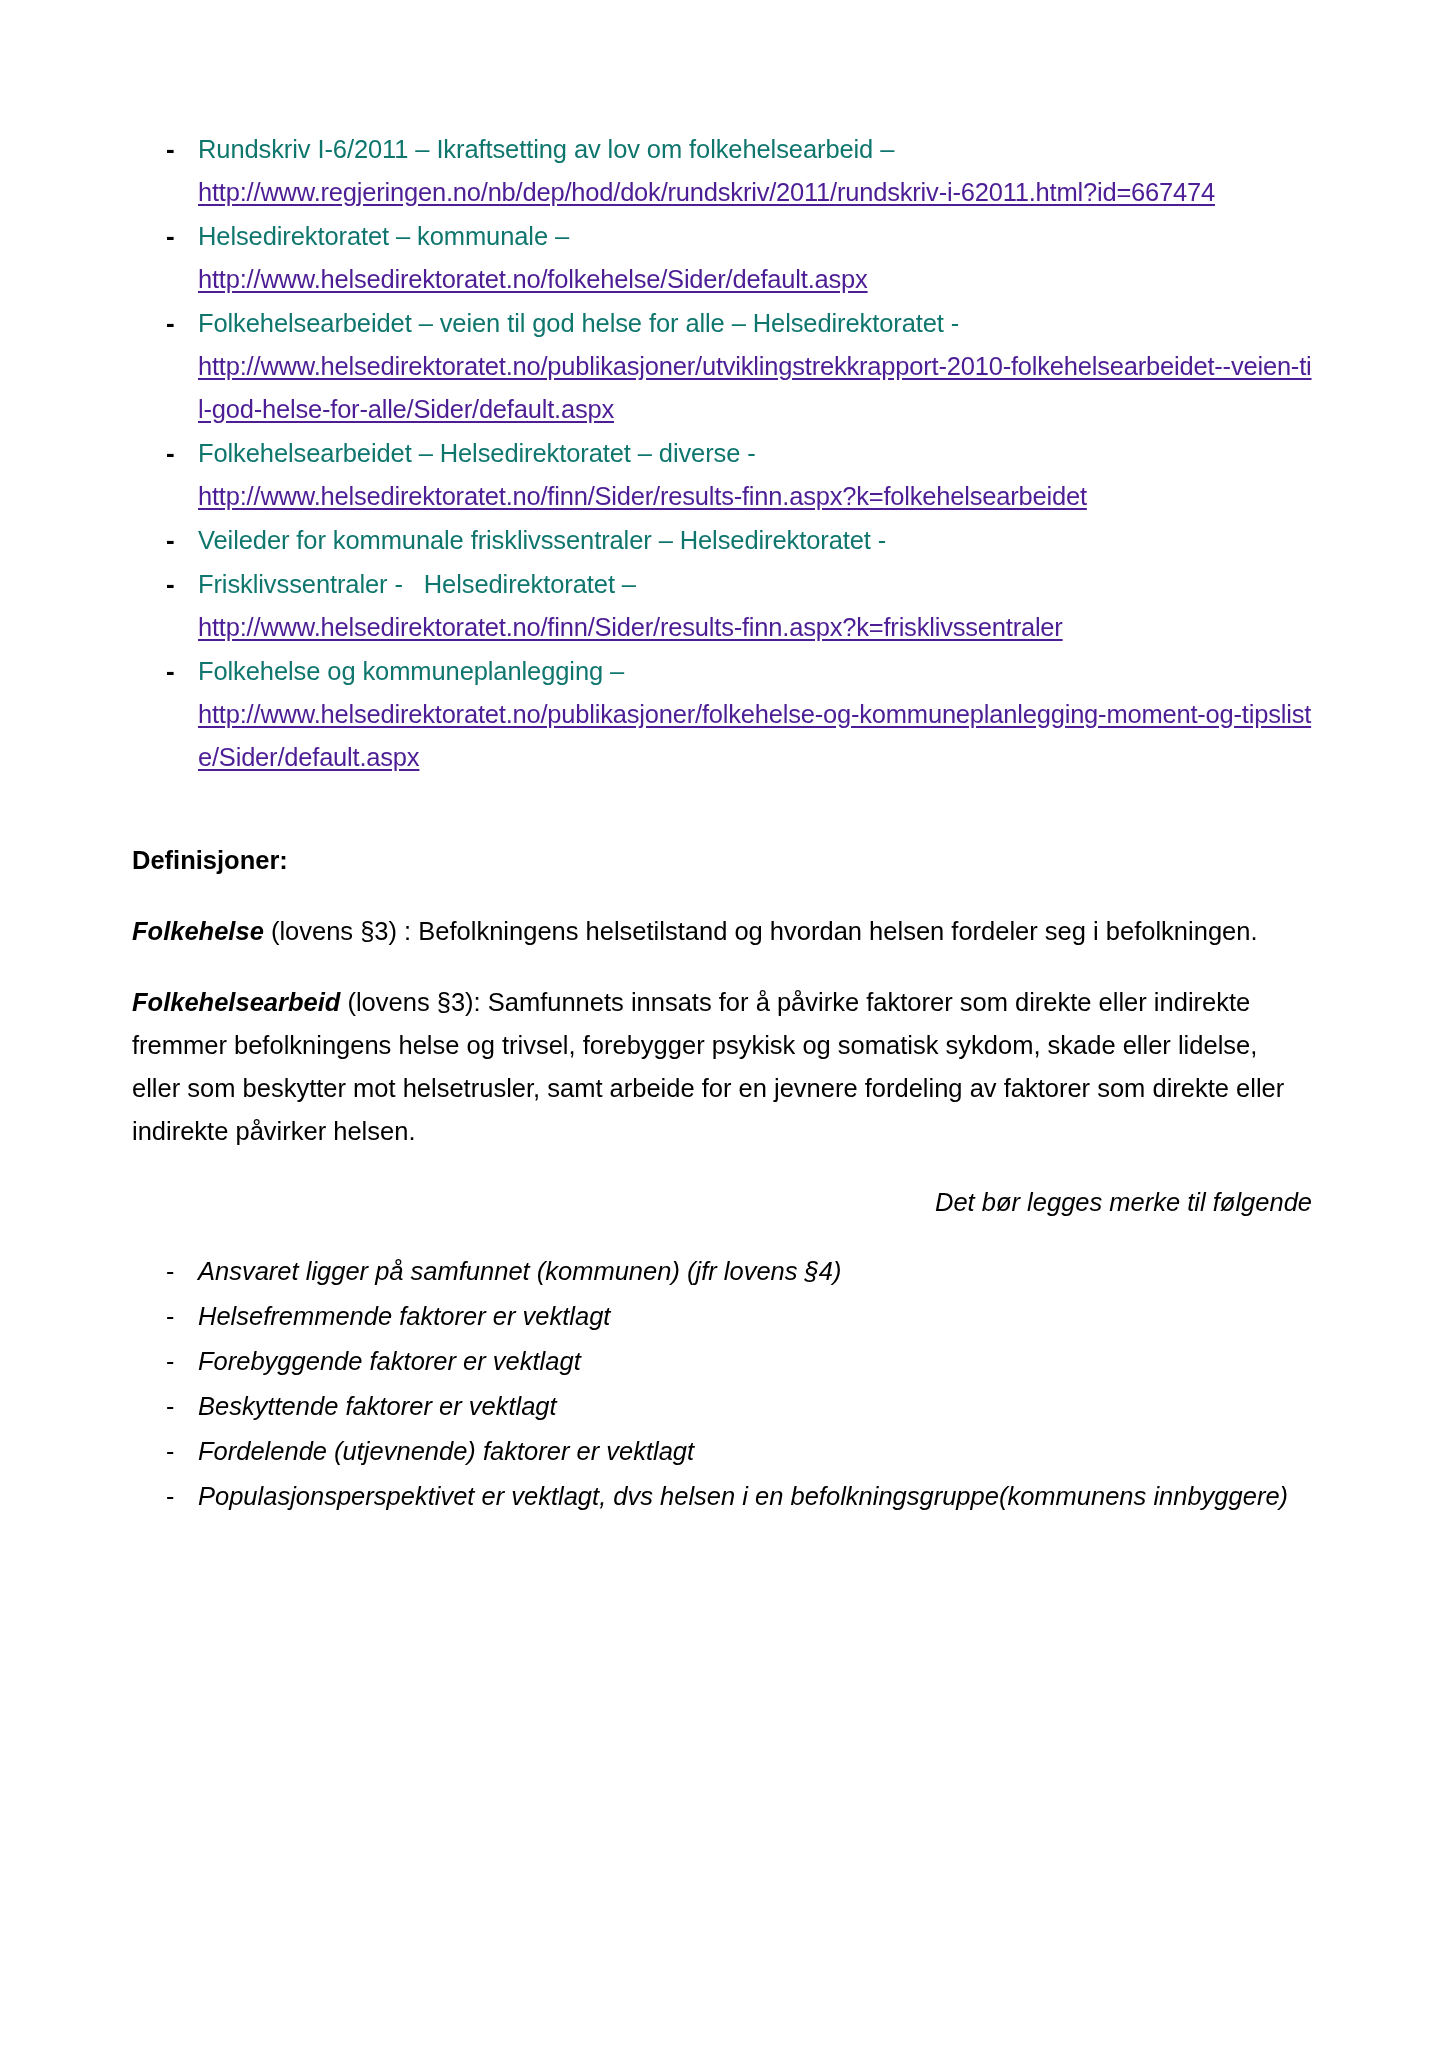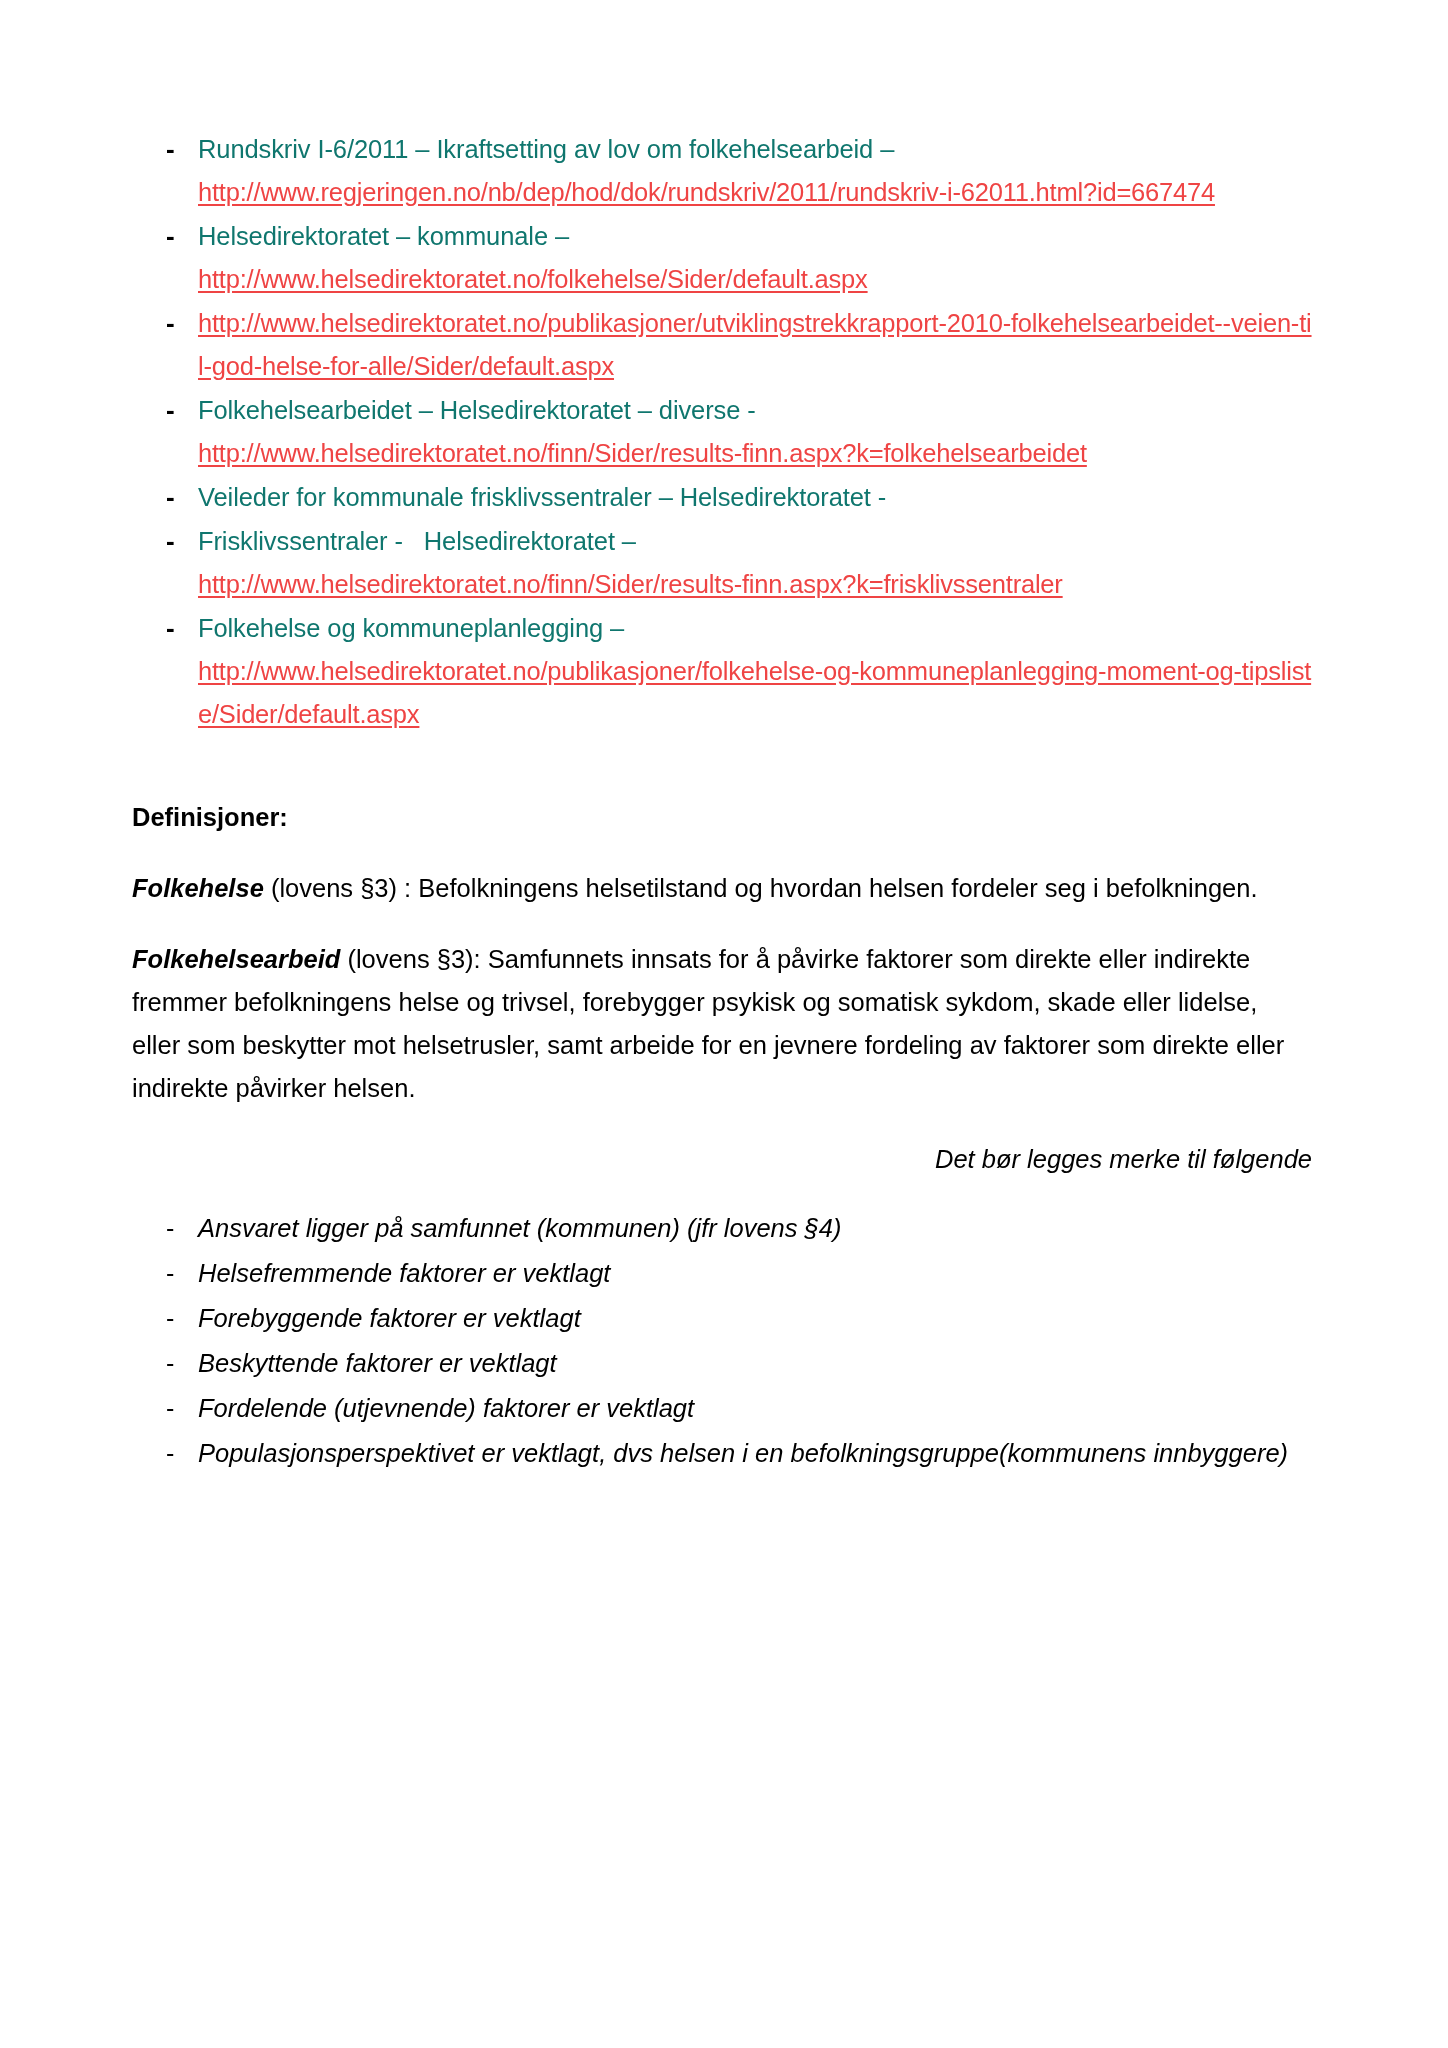--- a/index.html
+++ b/index.html
@@ -56,21 +56,21 @@
     color: #000000;
   }
   .link-item .caption {
     display: block;
     color: #0f766e;
     letter-spacing: -0.1px;
     white-space: pre-wrap;
   }
   .link-item .url {
     display: block;
-    color: #ef4444;
+    color: #4c1d95;
     text-underline-offset: 3px;
     word-break: break-all;
     letter-spacing: -0.2px;
     cursor: pointer;
   }
 
   
   .section-heading {
     font-size: 25.5px;
     font-weight: bold;
@@ -133,20 +133,21 @@
       </li>
 
       <li class="link-item">
         <span class="dash">-</span>
         <span class="caption">Helsedirektoratet – kommunale –</span>
         <a class="url" href="#">http://www.helsedirektoratet.no/folkehelse/Sider/default.aspx</a>
       </li>
 
       <li class="link-item">
         <span class="dash">-</span>
+        <span class="caption">Folkehelsearbeidet – veien til god helse for alle – Helsedirektoratet -</span>
         <a class="url" href="#">http://www.helsedirektoratet.no/publikasjoner/utviklingstrekkrapport-2010-folkehelsearbeidet--veien-til-god-helse-for-alle/Sider/default.aspx</a>
       </li>
 
       <li class="link-item">
         <span class="dash">-</span>
         <span class="caption">Folkehelsearbeidet – Helsedirektoratet – diverse -</span>
         <a class="url" href="#">http://www.helsedirektoratet.no/finn/Sider/results-finn.aspx?k=folkehelsearbeidet</a>
       </li>
 
       <li class="link-item">

